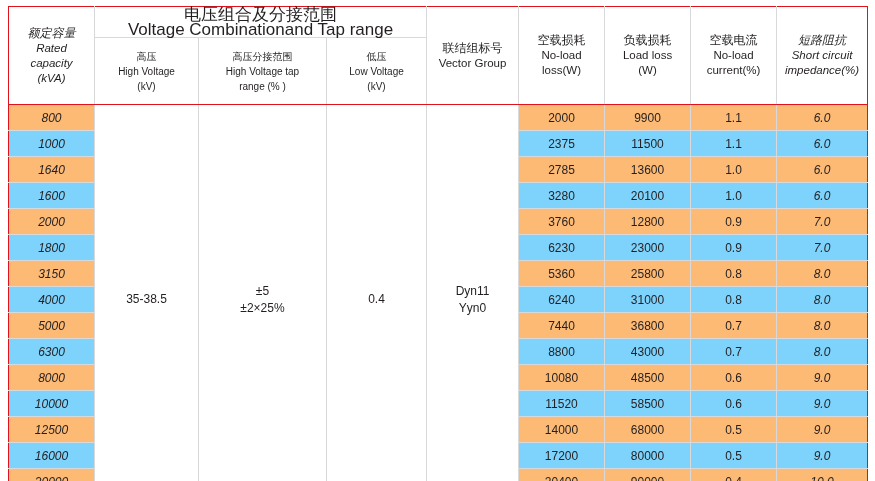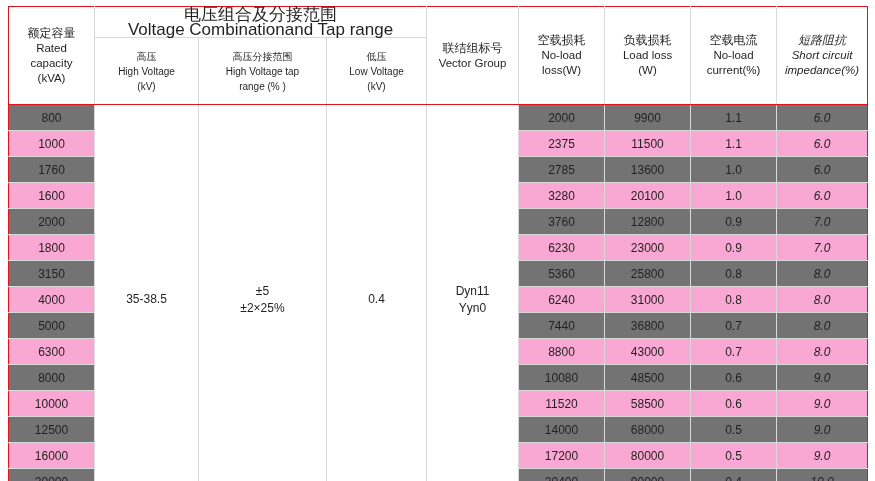--- a/index.html
+++ b/index.html
@@ -39,21 +39,21 @@
   table.spec td, table.spec th {
     border: 1px solid #d9d9d9;
     text-align: center;
     vertical-align: middle;
     font-weight: normal;
     padding: 0;
   }
   
   .frame-top { border-top: 1.5px solid #e2121a !important; }
   .frame-bottom { border-bottom: 1.5px solid #e2121a !important; }
-  .frame-left { border-left: 1.5px solid #e2121a !important; }
+  .frame-left { border-left: 1.5px solid #e2121a !important; font-style: italic; }
   .frame-right { border-right: 1.5px solid #e2121a !important; font-style: italic; }
   .head-sep { border-bottom: 1.5px solid #e2121a !important; }
 
   .hdr {
     height: 96px;
     font-size: 11.5px;
     line-height: 15px;
     padding: 2px 3px;
   }
   .hdr .cn { font-size: 12px; }
@@ -66,22 +66,22 @@
   .grp-sub {
     height: 66px;
     font-size: 10px;
     line-height: 15px;
     padding: 2px 3px;
   }
   .datarow td {
     height: 25px;
     font-size: 12px;
   }
-  .shade { background: #737373; }
-  .plain { background: #f9a8d4; margin-left: 12px; }
+  .shade { background: #fdba74; }
+  .plain { background: #7dd3fc; margin-left: 12px; }
   .merged {
     font-size: 12.5px;
     line-height: 17px;
     background: #ffffff;
   }
 </style>
 </head>
 <body>
 
 <div class="sheet">
@@ -171,21 +171,21 @@
         <td class="shade frame-right">6.0</td>
       </tr>
       <tr class="datarow">
         <td class="plain frame-left">1000</td>
         <td class="plain">2375</td>
         <td class="plain">11500</td>
         <td class="plain">1.1</td>
         <td class="plain frame-right">6.0</td>
       </tr>
       <tr class="datarow">
-        <td class="shade frame-left">1760</td>
+        <td class="shade frame-left">1640</td>
         <td class="shade">2785</td>
         <td class="shade">13600</td>
         <td class="shade">1.0</td>
         <td class="shade frame-right">6.0</td>
       </tr>
       <tr class="datarow">
         <td class="plain frame-left">1600</td>
         <td class="plain">3280</td>
         <td class="plain">20100</td>
         <td class="plain">1.0</td>

